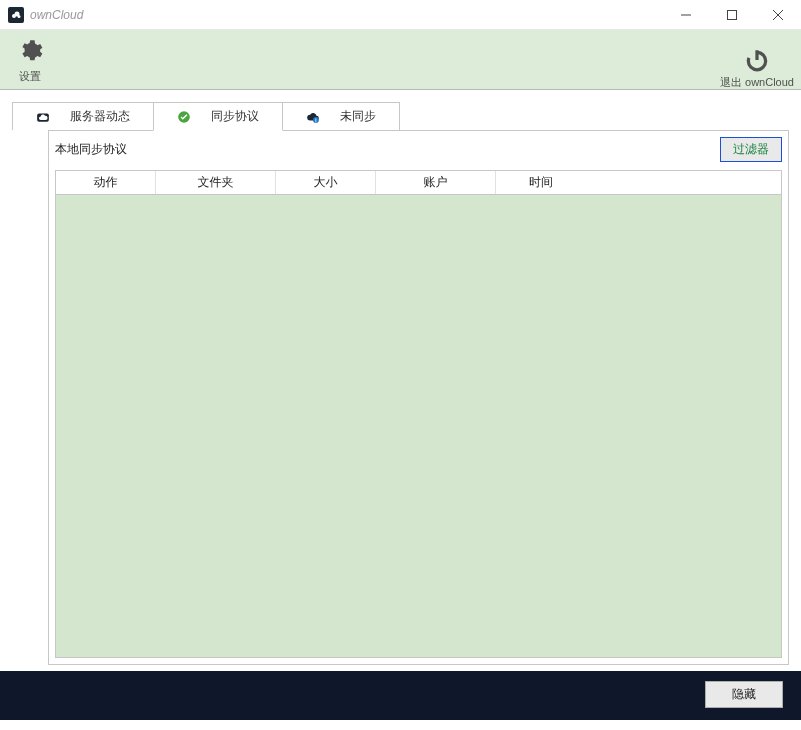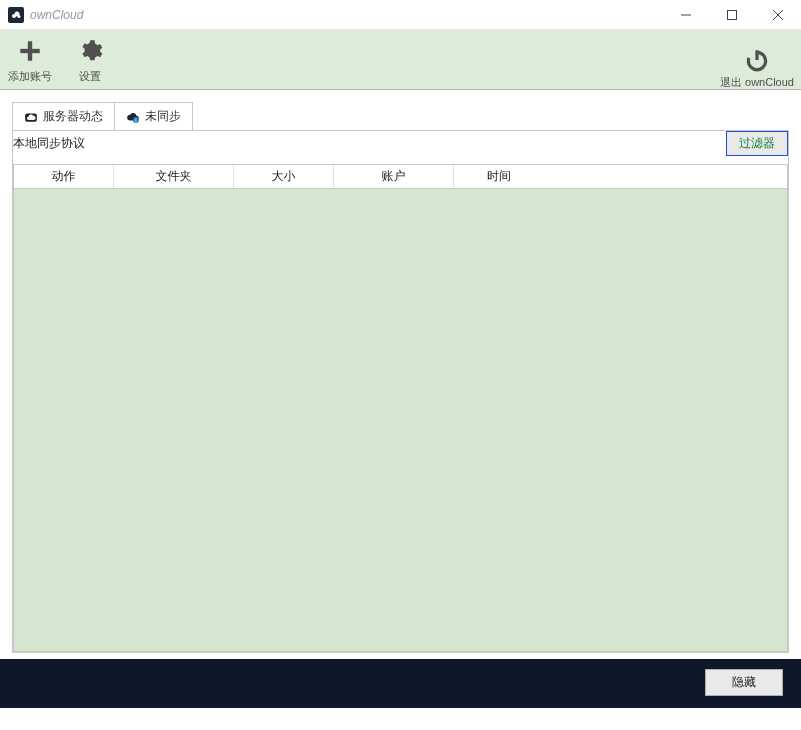--- a/index.html
+++ b/index.html
@@ -13,25 +13,25 @@
 .titlebar .win-btn svg { width: 10px; height: 10px; }
 .toolbar { height: 60px; background: #dcecd8; display: flex; align-items: stretch; border-bottom: 1px solid #b8b8b8; }
 .tool-btn { width: 60px; display: flex; flex-direction: column; align-items: center; justify-content: center; gap: 2px; color: #505050; }
 .tool-btn.active { background: #1a86d8; color: #fff; }
 .tool-btn .icon-wrap { height: 32px; display: flex; align-items: center; justify-content: center; }
 .tool-btn .label { font-size: 11px; }
 .tool-spacer { flex: 1; }
 .tool-btn.quit { width: 88px; margin-top: 18px; }
 .content { padding: 12px 12px 6px 12px; background: #fff; }
 .tab-strip { display: flex; align-items: flex-end; height: 28px; position: relative; }
-.tab { display: flex; align-items: center; gap: 5px; padding: 5px 11px; background: #fff; border: 1px solid #c7c7c7; border-bottom: none; margin-right: -1px; position: relative; font-size: 12px; color: #333; }
+.tab { display: flex; align-items: center; gap: 20px; padding: 5px 23px; background: #fff; border: 1px solid #c7c7c7; border-bottom: none; margin-right: -1px; position: relative; font-size: 12px; color: #333; }
 .tab.inactive { background: #fff; }
 .tab.active { background: #fff; z-index: 2; border-bottom: 1px solid #fff; margin-bottom: -1px; }
 .tab .tab-icon { width: 14px; height: 14px; display: flex; align-items: center; justify-content: center; }
-.tab-pane { border: 1px solid #c7c7c7; background: #fff; padding: 0; position: relative; }
+.tab-pane { border: 1px solid #c7c7c7; background: #fff; padding: 6px; position: relative; margin-left: 36px; }
 .pane-header { display: flex; align-items: center; justify-content: space-between; margin-bottom: 8px; }
 .pane-title { font-size: 12px; color: #222; }
 .filter-btn { padding: 3px 12px; background: #e9e9e9; border: 1px solid #1d4ed8; font-size: 12px; color: #15803d; }
 .table-wrap { border: 1px solid #c7c7c7; }
 .table-head { display: flex; background: #fff; border-bottom: 1px solid #c7c7c7; }
 .th { padding: 3px 0; text-align: center; font-size: 12px; color: #222; border-right: 1px solid #e1e1e1; }
 .th:last-child { border-right: none; }
 .table-body { height: 462px; background: #d4e7ce; }
 .footer { display: flex; justify-content: flex-end; padding: 10px 18px 12px 18px; background: #0f172a; }
 .hide-btn { padding: 4px 26px; background: #e9e9e9; border: 1px solid #adadad; font-size: 12px; color: #222; }
@@ -65,29 +65,20 @@
           <line x1="10" y1="0" x2="0" y2="10" stroke="#444" stroke-width="1"></line>
         </svg>
       </div>
   </div>
 </div>
 
 <div class="toolbar">
   <div class="tool-btn">
     <div class="icon-wrap">
       <svg width="26" height="26" viewBox="0 0 24 24" fill="#505050">
-          <rect x="10" y="3" width="4" height="18"></rect>
-          <rect x="3" y="10" width="18" height="4"></rect>
-        </svg>
-    </div>
-    <div class="label">添加账号</div>
-  </div>
-  <div class="tool-btn">
-    <div class="icon-wrap">
-      <svg width="26" height="26" viewBox="0 0 24 24" fill="#505050">
           <path d="M12 8a4 4 0 100 8 4 4 0 000-8zm9.4 4a7.5 7.5 0 00-.1-1.3l2.1-1.6-2-3.5-2.5 1a7.5 7.5 0 00-2.2-1.3L16.2 2h-4l-.5 2.6a7.5 7.5 0 00-2.2 1.3l-2.5-1-2 3.5 2.1 1.6a7.5 7.5 0 000 2.6l-2.1 1.6 2 3.5 2.5-1a7.5 7.5 0 002.2 1.3l.5 2.6h4l.5-2.6a7.5 7.5 0 002.2-1.3l2.5 1 2-3.5-2.1-1.6c.1-.4.1-.9.1-1.3z"></path>
         </svg>
     </div>
     <div class="label">设置</div>
   </div>
   <div class="tool-spacer"></div>
   <div class="tool-btn quit">
     <div class="icon-wrap">
       <svg width="26" height="26" viewBox="0 0 24 24" fill="none" stroke="#505050" stroke-width="3">
           <circle cx="12" cy="13" r="8" stroke-dasharray="40 10" stroke-dashoffset="12"></circle>
@@ -101,20 +92,29 @@
 <div class="content">
   <div class="tab-strip">
     <div class="tab inactive">
       <span class="tab-icon">
         <svg width="14" height="14" viewBox="0 0 24 24">
             <rect x="2" y="6" width="20" height="14" rx="3" fill="#1b2733"></rect>
             <path d="M8 17a3 3 0 010-6 4 4 0 017.5-1A3 3 0 0117 17H8z" fill="#fff"></path>
           </svg>
       </span>
       <span>服务器动态</span>
+    </div>
+    <div class="tab active">
+      <span class="tab-icon">
+        <svg width="14" height="14" viewBox="0 0 24 24">
+            <circle cx="12" cy="12" r="10" fill="#4aa53f"></circle>
+            <path d="M7 12l3 3 7-7" stroke="#fff" stroke-width="2.5" fill="none"></path>
+          </svg>
+      </span>
+      <span>同步协议</span>
     </div>
     <div class="tab inactive">
       <span class="tab-icon">
         <svg width="14" height="14" viewBox="0 0 24 24">
             <path d="M7 18a5 5 0 010-10 6 6 0 0111 2 4 4 0 010 8H7z" fill="#1b2733"></path>
             <circle cx="17" cy="17" r="5" fill="#2176c7"></circle>
             <text x="17" y="20" text-anchor="middle" fill="#fff" font-size="8" font-weight="bold">i</text>
           </svg>
       </span>
       <span>未同步</span>

